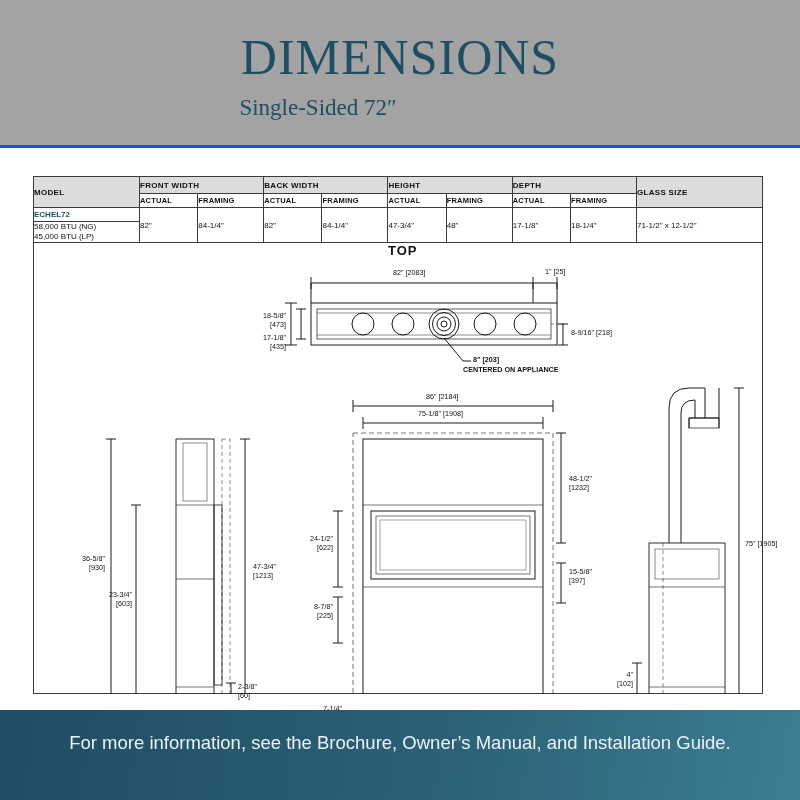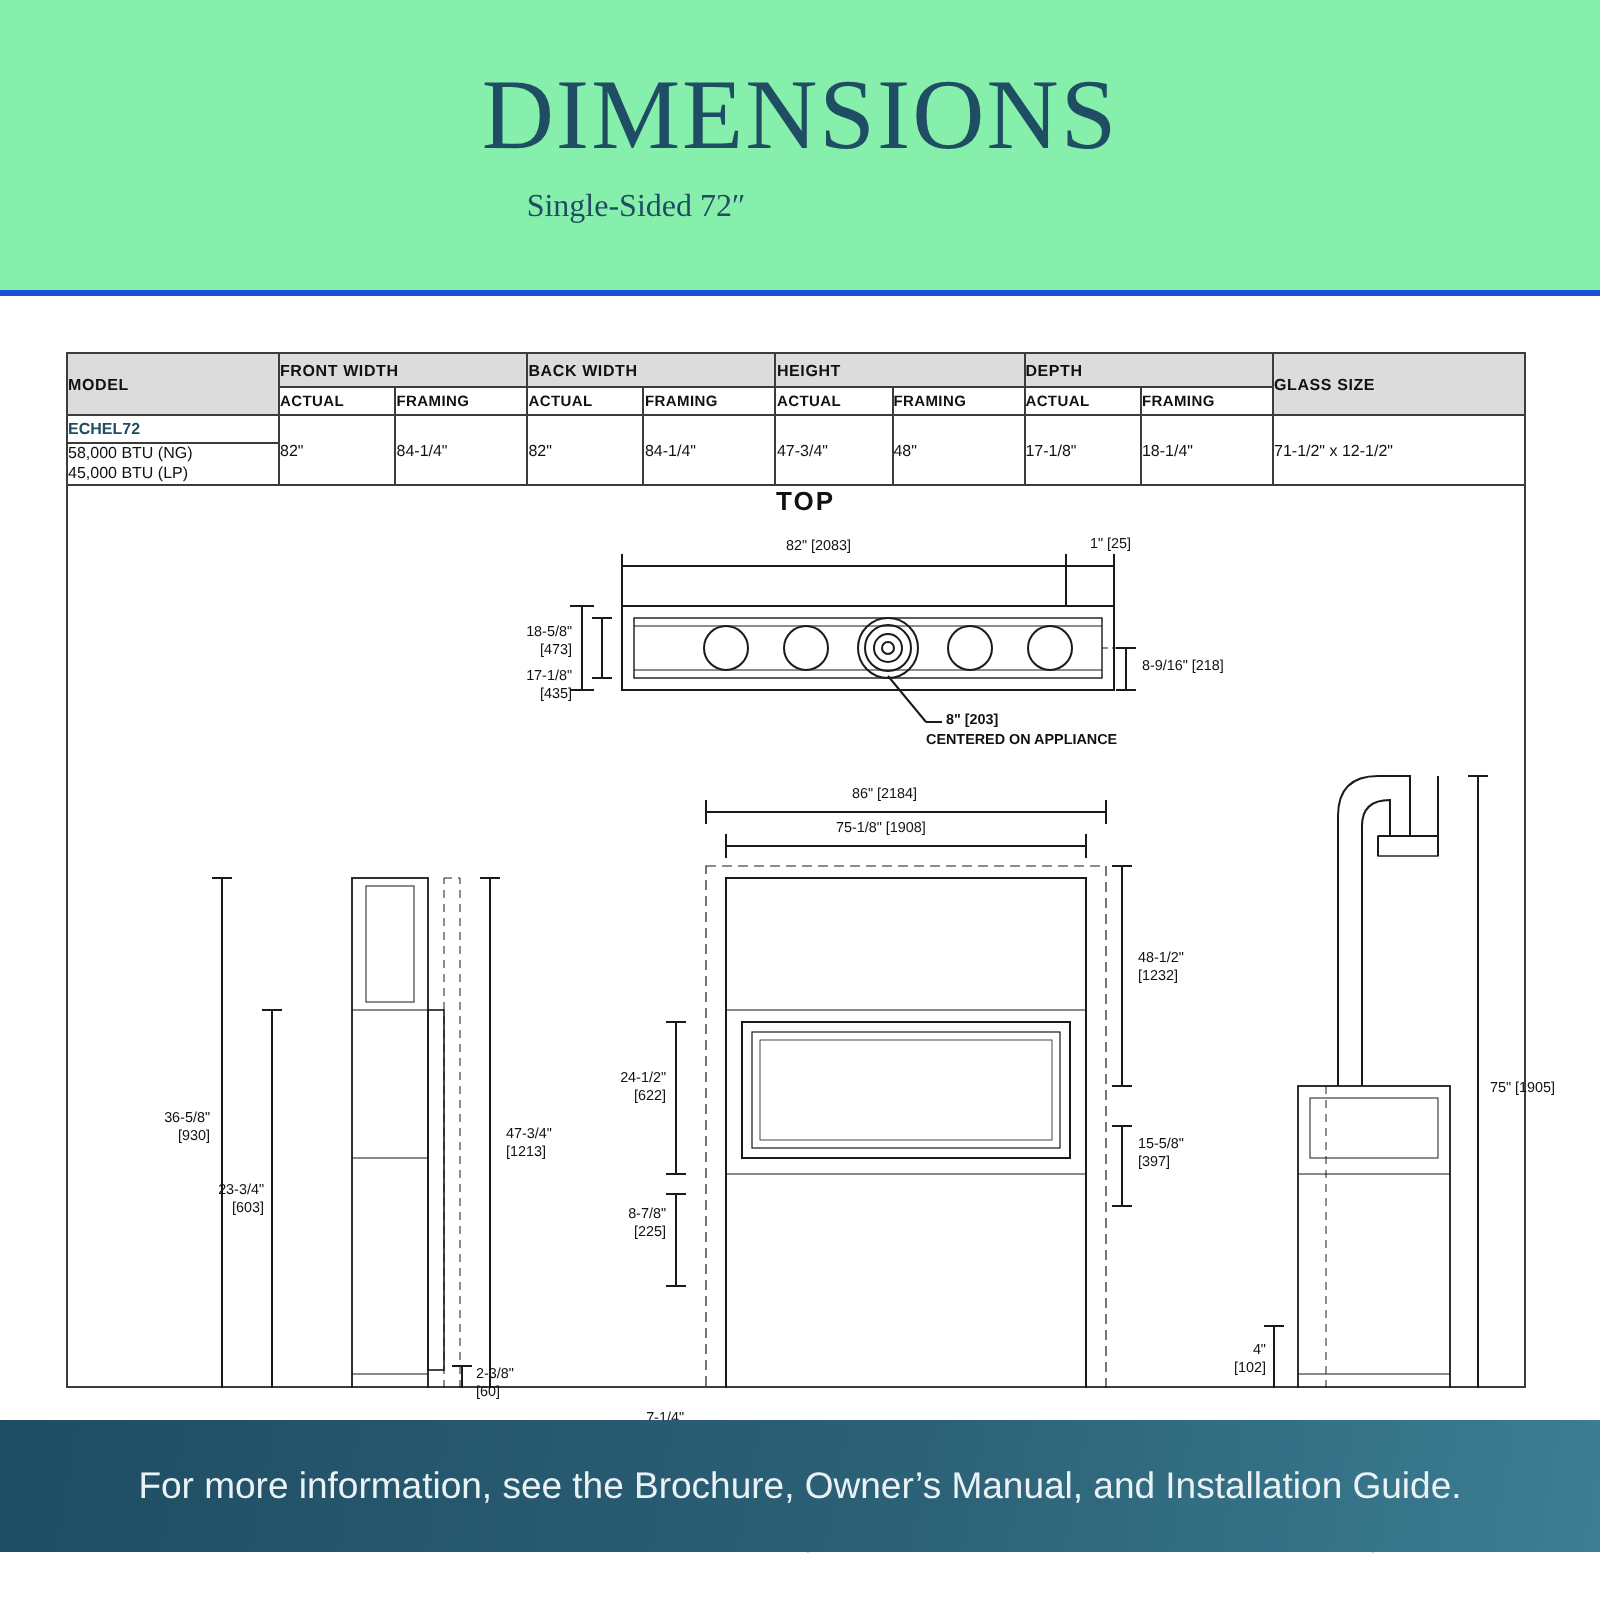--- a/index.html
+++ b/index.html
@@ -1,22 +1,22 @@
 <!DOCTYPE html>
 <html><head>
 <meta charset="utf-8">
 <style>
   html,body{margin:0;padding:0;}
   body{width:800px;height:800px;background:#ffffff;font-family:"Liberation Sans",sans-serif;overflow:hidden;}
   .page{position:relative;width:800px;height:800px;}
 
   
-  .header{position:absolute;left:0;top:0;width:800px;height:145px;background:#86efac;border-bottom:8px solid #1d4ed8;}
+  .header{position:absolute;left:0;top:0;width:800px;height:145px;background:#a3a3a3;border-bottom:8px solid #1d4ed8;}
   .title{position:absolute;left:0;top:28px;width:800px;text-align:center;font-family:"Liberation Serif",serif;font-size:50px;letter-spacing:1px;color:#1f4d63;font-weight:400;}
-  .subtitle{position:absolute;left:0;top:95px;width:636px;text-align:center;font-family:"Liberation Serif",serif;font-size:16px;color:#1f4d63;}
+  .subtitle{position:absolute;left:0;top:95px;width:636px;text-align:center;font-family:"Liberation Serif",serif;font-size:23px;color:#1f4d63;}
 
   
   .panel{position:absolute;left:0;top:148px;width:800px;height:562px;background:#fff;}
   .frame{position:absolute;left:33px;top:28px;width:730px;height:518px;border:1px solid #3b3b3b;box-sizing:border-box;}
 
   
   .spec{position:absolute;left:33px;top:28px;width:730px;border-collapse:collapse;font-size:8.5px;color:#111;}
   .spec td,.spec th{border:1px solid #3b3b3b;text-align:left;padding:0;}
   .spec .hrow td{background:#dcdcdc;font-weight:bold;height:16px;font-size:8px;letter-spacing:.3px;}
   .spec .srow td{background:#fff;font-weight:bold;height:13px;font-size:7.5px;letter-spacing:.2px;}
@@ -26,21 +26,21 @@
   .glass{font-size:8px;}
 
   
   .draw{position:absolute;left:33px;top:95px;width:730px;height:451px;}
   .lbl{position:absolute;font-size:7.2px;color:#111;line-height:1.2;white-space:pre;}
   .lbl.b{font-weight:bold;}
   .view{position:absolute;font-size:13px;font-weight:bold;letter-spacing:1px;color:#111;}
   .vtitle{position:absolute;font-size:11px;font-weight:bold;letter-spacing:1px;color:#111;}
 
   
-  .footer{position:absolute;left:0;top:710px;width:800px;height:66px;background:linear-gradient(100deg,#1f4d63 0%,#2b6076 55%,#3c7e92 100%);}
+  .footer{position:absolute;left:0;top:710px;width:800px;height:90px;background:linear-gradient(100deg,#1f4d63 0%,#2b6076 55%,#3c7e92 100%);}
   .footer-txt{position:absolute;left:60px;top:20px;width:680px;text-align:center;color:#eaf2f5;font-size:18.5px;line-height:1.45;}
 
   svg{display:block;}
 </style>
 </head>
 <body>
 
 <div class="page">
 
   <div class="header">

